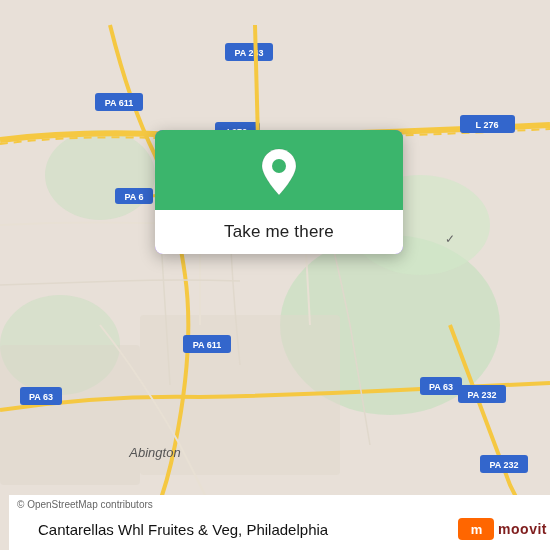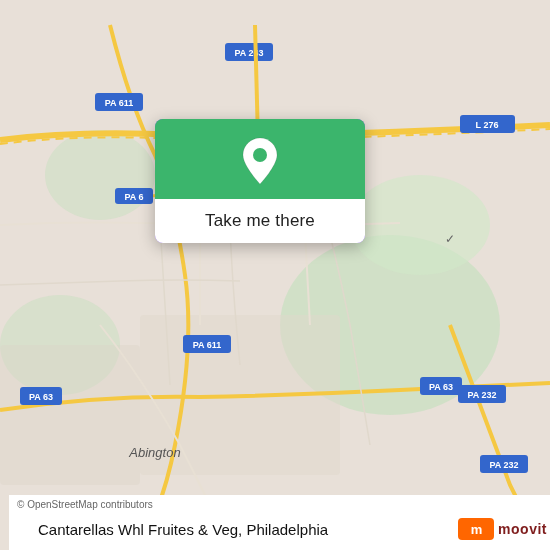--- a/index.html
+++ b/index.html
@@ -23,23 +23,23 @@
     
     #map-svg {
       position: absolute;
       top: 0; left: 0;
       width: 100%; height: 100%;
     }
 
     
     #popup-card {
       position: absolute;
-      top: 119px;
+      top: 130px;
       left: 155px;
-      width: 210px;
+      width: 248px;
       background: #8b5cf6;
       border-radius: 8px;
       box-shadow: 0 4px 16px rgba(0,0,0,0.28);
       display: flex;
       flex-direction: column;
       align-items: center;
       overflow: hidden;
       z-index: 10;
     }
 

